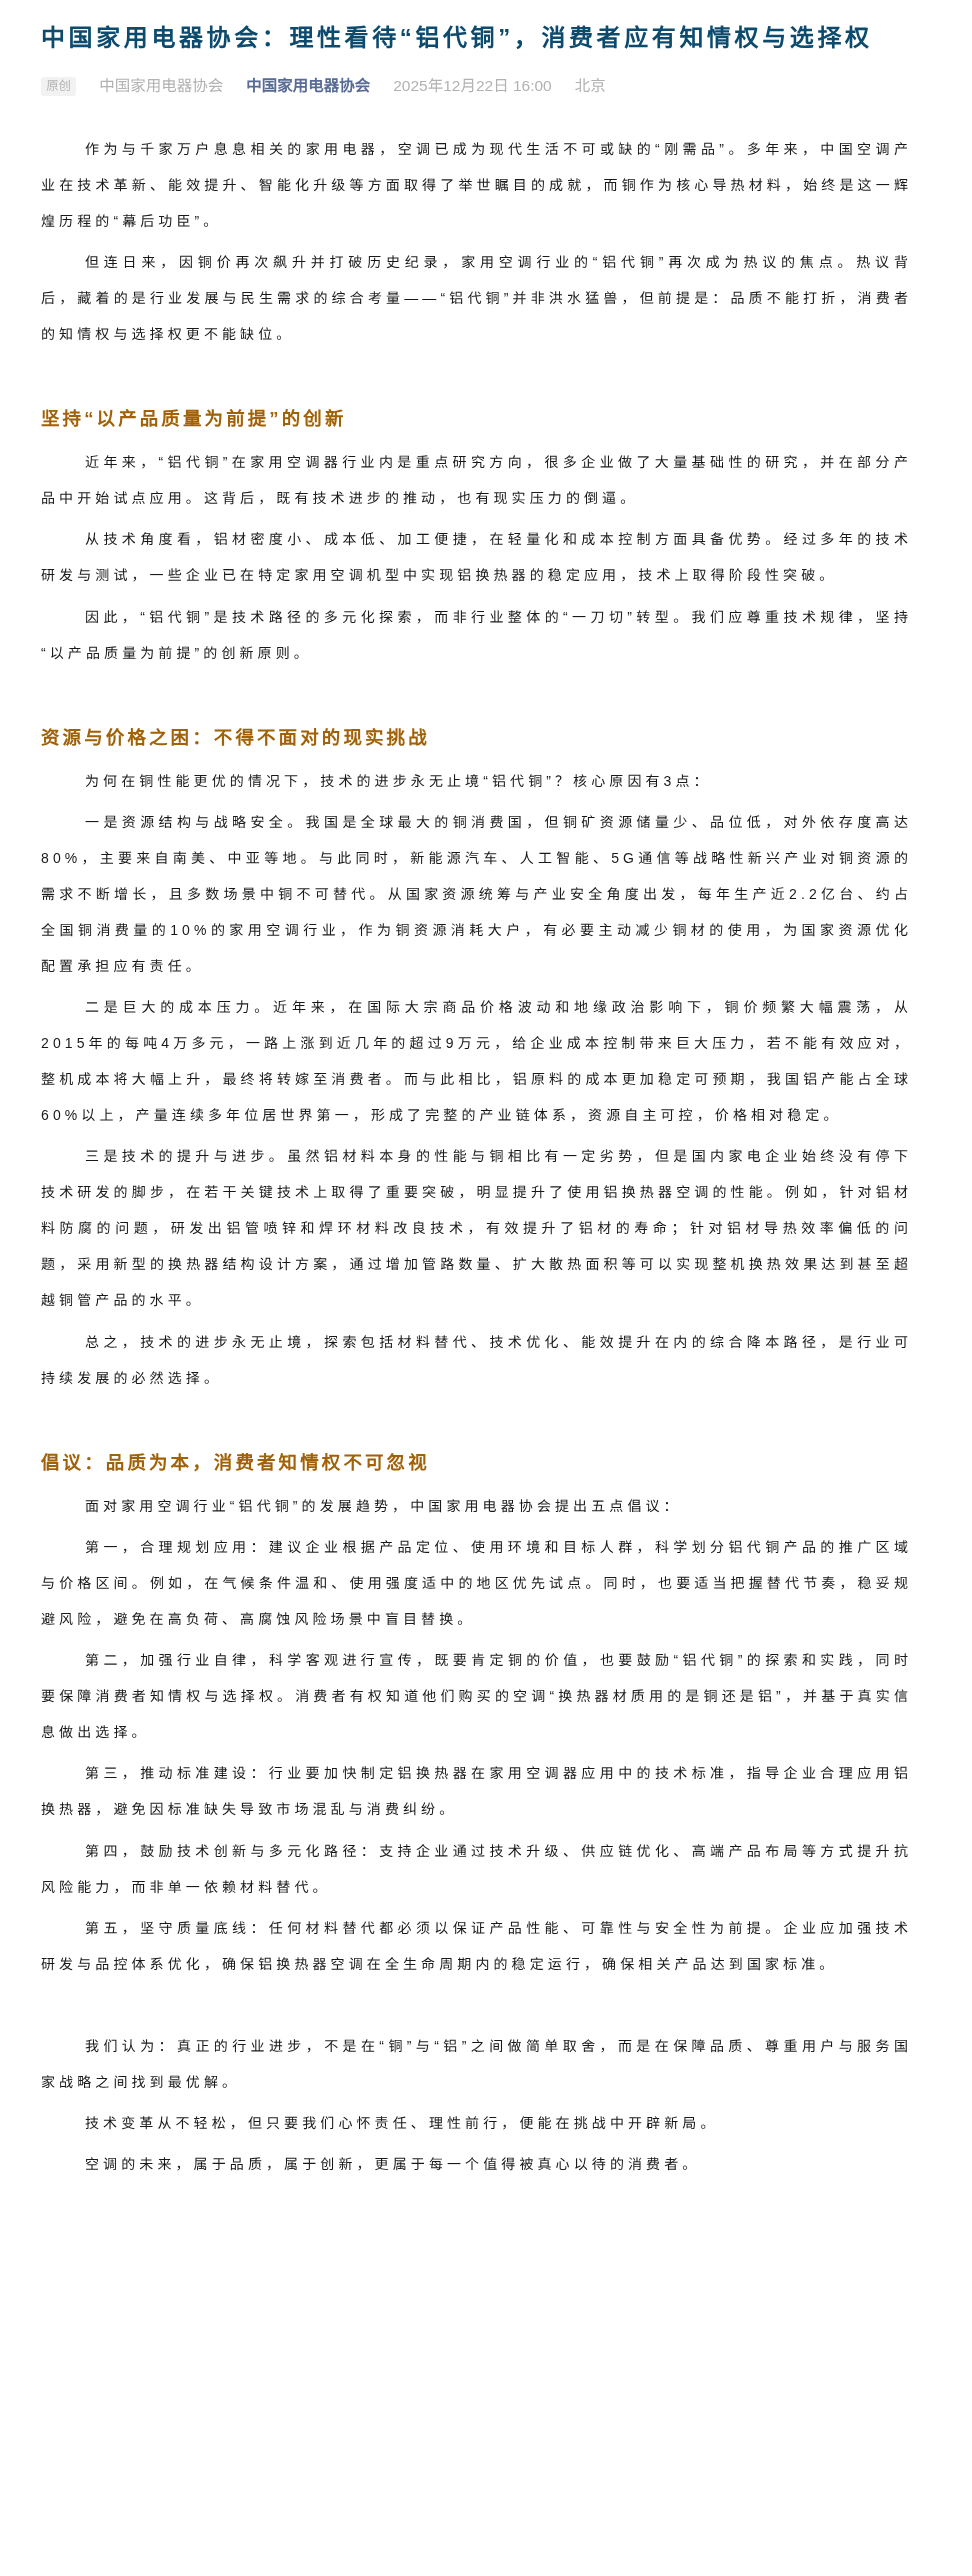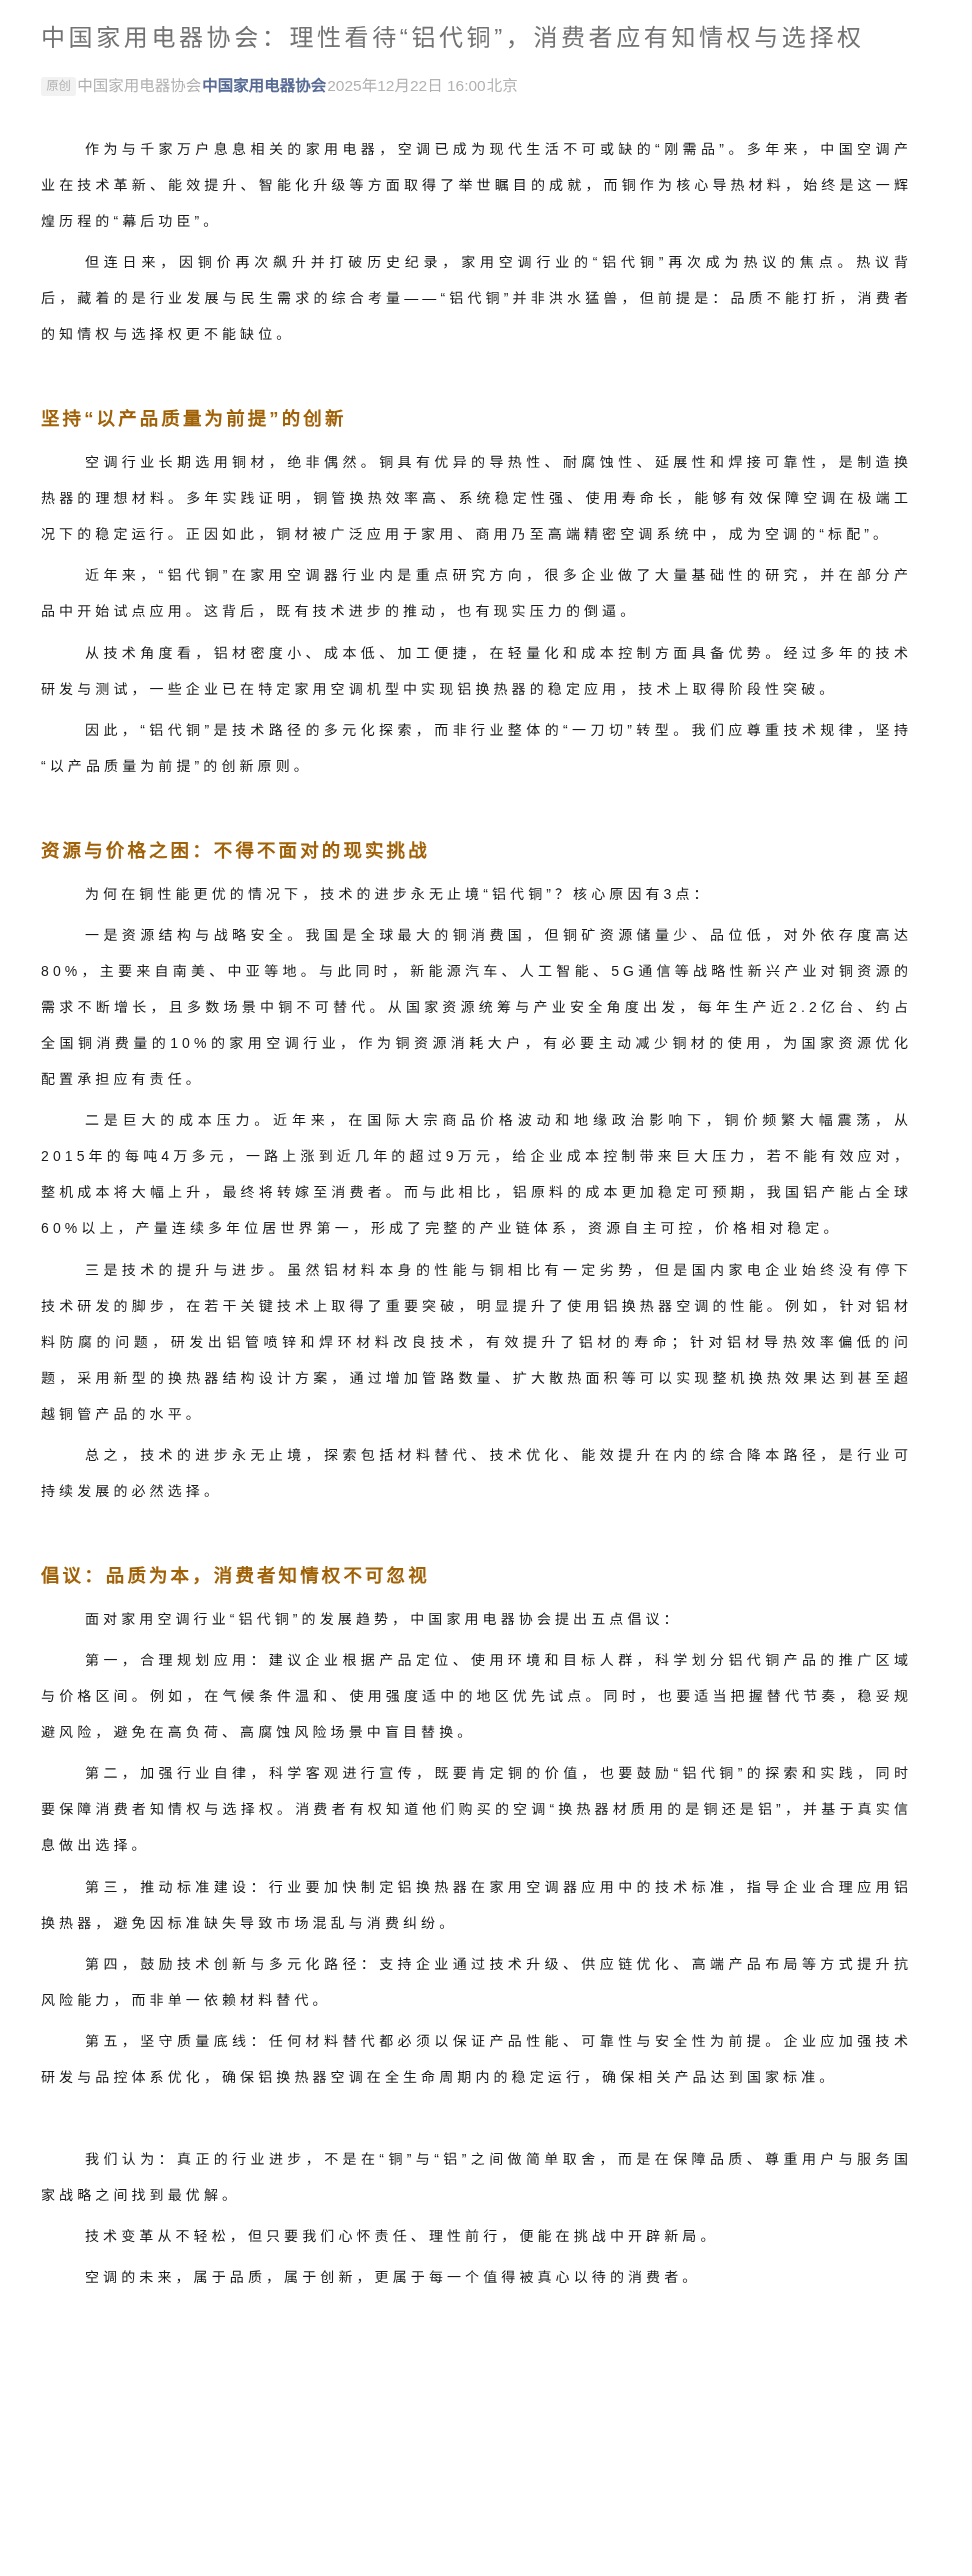--- a/index.html
+++ b/index.html
@@ -15,28 +15,28 @@
     background: #ffffff;
     padding: 17.5px 61px 46px 41px;
     font-family: "Liberation Sans", "DejaVu Sans", sans-serif;
   }
   .article-title {
     max-width: 855px;
     margin: 0 0 19.6px 0;
     font-size: 24px;
     line-height: 39px;
     letter-spacing: 3.6px;
-    font-weight: 400;
-    color: #737373;
+    font-weight: 700;
+    color: #0c4a6e;
     text-align: left;
   }
   .meta-row {
     display: flex;
     align-items: center;
-    gap: 1px;
+    gap: 23px;
     margin: 0 0 34px 0;
     font-size: 15.5px;
     line-height: 20.6px;
     color: #b2b2b2;
     white-space: nowrap;
   }
   .original-badge {
     flex: 0 0 auto;
     font-size: 12.4px;
     line-height: 1;
@@ -91,21 +91,20 @@
     <span class="meta-location">北京</span>
   </div>
 
   <div>
       <section>
         <p class="body-paragraph">作为与千家万户息息相关的家用电器，空调已成为现代生活不可或缺的“刚需品”。多年来，中国空调产业在技术革新、能效提升、智能化升级等方面取得了举世瞩目的成就，而铜作为核心导热材料，始终是这一辉煌历程的“幕后功臣”。</p>
         <p class="body-paragraph">但连日来，因铜价再次飙升并打破历史纪录，家用空调行业的“铝代铜”再次成为热议的焦点。热议背后，藏着的是行业发展与民生需求的综合考量——“铝代铜”并非洪水猛兽，但前提是：品质不能打折，消费者的知情权与选择权更不能缺位。</p>
       </section>
       <section>
         <h2 class="section-heading">坚持“以产品质量为前提”的创新</h2>
-        <p class="body-paragraph">空调行业长期选用铜材，绝非偶然。铜具有优异的导热性、耐腐蚀性、延展性和焊接可靠性，是制造换热器的理想材料。多年实践证明，铜管换热效率高、系统稳定性强、使用寿命长，能够有效保障空调在极端工况下的稳定运行。正因如此，铜材被广泛应用于家用、商用乃至高端精密空调系统中，成为空调的“标配”。</p>
         <p class="body-paragraph">近年来，“铝代铜”在家用空调器行业内是重点研究方向，很多企业做了大量基础性的研究，并在部分产品中开始试点应用。这背后，既有技术进步的推动，也有现实压力的倒逼。</p>
         <p class="body-paragraph">从技术角度看，铝材密度小、成本低、加工便捷，在轻量化和成本控制方面具备优势。经过多年的技术研发与测试，一些企业已在特定家用空调机型中实现铝换热器的稳定应用，技术上取得阶段性突破。</p>
         <p class="body-paragraph">因此，“铝代铜”是技术路径的多元化探索，而非行业整体的“一刀切”转型。我们应尊重技术规律，坚持“以产品质量为前提”的创新原则。</p>
       </section>
       <section>
         <h2 class="section-heading">资源与价格之困：不得不面对的现实挑战</h2>
         <p class="body-paragraph">为何在铜性能更优的情况下，技术的进步永无止境“铝代铜”？核心原因有3点：</p>
         <p class="body-paragraph">一是资源结构与战略安全。我国是全球最大的铜消费国，但铜矿资源储量少、品位低，对外依存度高达80%，主要来自南美、中亚等地。与此同时，新能源汽车、人工智能、5G通信等战略性新兴产业对铜资源的需求不断增长，且多数场景中铜不可替代。从国家资源统筹与产业安全角度出发，每年生产近2.2亿台、约占全国铜消费量的10%的家用空调行业，作为铜资源消耗大户，有必要主动减少铜材的使用，为国家资源优化配置承担应有责任。</p>
         <p class="body-paragraph">二是巨大的成本压力。近年来，在国际大宗商品价格波动和地缘政治影响下，铜价频繁大幅震荡，从2015年的每吨4万多元，一路上涨到近几年的超过9万元，给企业成本控制带来巨大压力，若不能有效应对，整机成本将大幅上升，最终将转嫁至消费者。而与此相比，铝原料的成本更加稳定可预期，我国铝产能占全球60%以上，产量连续多年位居世界第一，形成了完整的产业链体系，资源自主可控，价格相对稳定。</p>
         <p class="body-paragraph">三是技术的提升与进步。虽然铝材料本身的性能与铜相比有一定劣势，但是国内家电企业始终没有停下技术研发的脚步，在若干关键技术上取得了重要突破，明显提升了使用铝换热器空调的性能。例如，针对铝材料防腐的问题，研发出铝管喷锌和焊环材料改良技术，有效提升了铝材的寿命；针对铝材导热效率偏低的问题，采用新型的换热器结构设计方案，通过增加管路数量、扩大散热面积等可以实现整机换热效果达到甚至超越铜管产品的水平。</p>

